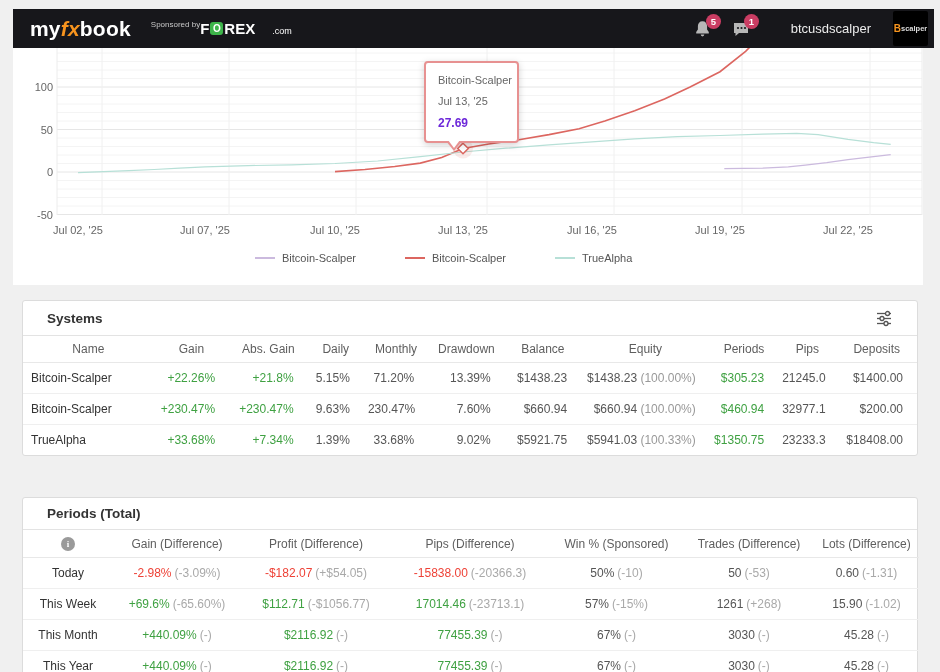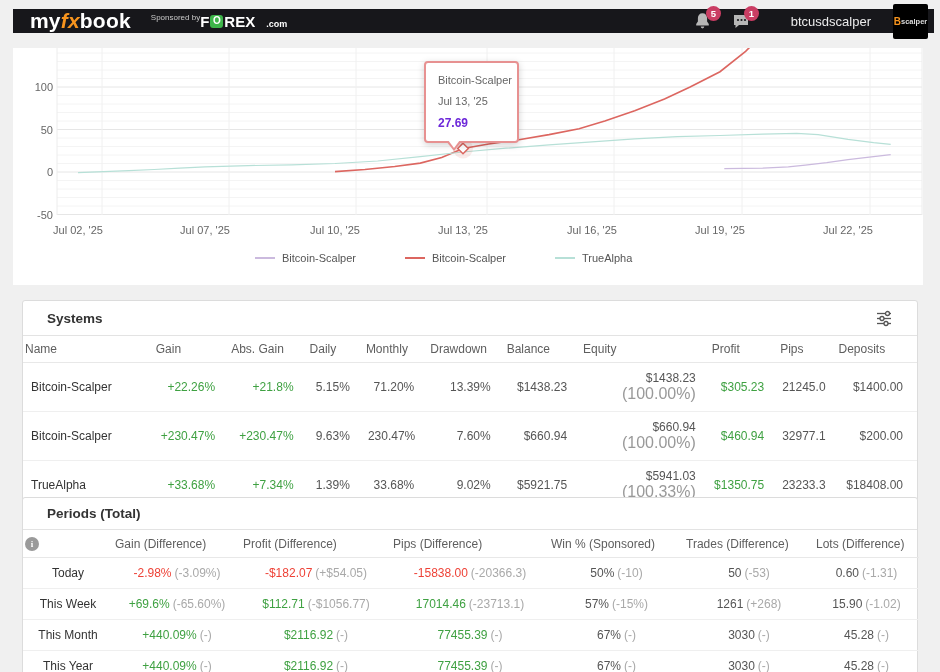--- a/index.html
+++ b/index.html
@@ -1,28 +1,28 @@
 <!DOCTYPE html>
 <html style="--pos: #3fa142; --neg: #ee4237; --diff: #a9a9a9; --nav: #17171b; --badge: #ca3d63; --orange: #f7941e; --glogo: #3db54a; --tipb: #e79191;"><head>
 <meta charset="utf-8">
 <style>
   html,body{margin:0;padding:0;}
   body{width:940px;height:672px;overflow:hidden;background:#f0f0f0;
        font-family:"Liberation Sans","DejaVu Sans",sans-serif;position:relative;}
   
-  .navbar{position:absolute;left:13px;top:9px;width:921px;height:24px;background:var(--nav);
+  .navbar{position:absolute;left:13px;top:9px;width:921px;height:39px;background:var(--nav);
           display:flex;align-items:center;padding:0;box-sizing:border-box;}
   .logo{margin-left:17px;font-size:21px;font-weight:700;color:#fff;letter-spacing:.2px;white-space:nowrap;}
   .logo .fx{color:var(--orange);font-style:italic;}
   .sponsor{margin-left:20px;display:flex;flex-direction:row;line-height:1;}
   .sponsor .tag{font-size:8px;color:#c9c9c9;margin-bottom:2px;}
   .sponsor .brand{display:flex;align-items:center;color:#fff;font-weight:800;font-size:15px;}
   .sponsor .obox{width:13px;height:13px;border-radius:3px;background:var(--glogo);color:#fff;
                  font-size:10px;font-weight:800;display:flex;align-items:center;justify-content:center;margin:0 1px;}
-  .sponsor .dotcom{font-size:9px;font-weight:700;margin-left:11px;align-self:flex-end;}
+  .sponsor .dotcom{font-size:9px;font-weight:400;margin-left:17px;align-self:flex-end;}
   .nav-right{margin-left:auto;display:flex;align-items:center;gap:20px;padding-right:6px;}
   .icon-wrap{position:relative;width:18px;height:18px;cursor:pointer;}
   .badge{position:absolute;top:-6px;right:-9px;min-width:15px;height:15px;border-radius:8px;background:var(--badge);
          color:#fff;font-size:9.5px;font-weight:700;display:flex;align-items:center;justify-content:center;padding:0 2px;box-sizing:border-box;}
   .username{color:#ececec;font-size:13px;margin-left:21px;}
   .avatar{width:35px;height:35px;background:#000;border-radius:2px;display:flex;align-items:center;justify-content:center;
           overflow:hidden;white-space:nowrap;margin-left:2px;}
   .avatar .b{color:var(--orange);font-size:10px;font-weight:700;}
   .avatar .rest{color:#ddd;font-size:7.5px;font-weight:700;}
   
@@ -38,34 +38,34 @@
   .tooltip .t3{font-size:12px;color:#6d28d9;font-weight:700;margin-top:9px;}
   .tip-arrow-o{position:absolute;left:20px;bottom:-10px;width:0;height:0;
                border-left:8px solid transparent;border-right:8px solid transparent;border-top:10px solid var(--tipb);}
   .tip-arrow-i{position:absolute;left:22px;bottom:-7px;width:0;height:0;
                border-left:6px solid transparent;border-right:6px solid transparent;border-top:8px solid #fff;}
   
   .card{position:absolute;left:22px;width:896px;background:#fff;border:1px solid #dcdcdc;border-radius:3px;box-sizing:border-box;}
   .card-header{display:flex;align-items:center;justify-content:space-between;padding:8px 24px;border-bottom:1px solid #e3e3e3;}
   .card-title{font-size:13.5px;font-weight:700;color:#333;}
   table{width:100%;border-collapse:collapse;table-layout:fixed;}
-  th{font-size:12px;font-weight:400;color:#5e5e5e;text-align:left;padding:6px 2px;border-bottom:1px solid #e8e8e8;cursor:pointer;}
+  th{font-size:12px;font-weight:400;color:#5e5e5e;text-align:center;padding:6px 2px;border-bottom:1px solid #e8e8e8;cursor:pointer;}
   td{font-size:12px;color:#555;padding:8px 4px;border-top:1px solid #efefef;}
   tbody tr:first-child td{border-top:none;}
   .sys td{text-align:right;padding-right:14px;}
   .sys td.name-cell{text-align:left;padding-left:8px;padding-right:4px;color:#333;cursor:pointer;}
   .sys tr.total-row td{border-top:1px solid #e0e0e0;padding-top:10px;padding-bottom:10px;}
   .sys tr.total-row td.name-cell{text-align:center;cursor:default;}
   .per td{text-align:center;}
   .per td.row-label{color:#333;}
   .pos{color:var(--pos);}
   .neg{color:var(--neg);}
   .neu{color:#555;}
   .diff{color:var(--diff);margin-left:3px;}
-  .eqpct{color:#999;font-size:16px;}
+  .eqpct{color:#999;font-size:12px;}
   .eqmain{color:#555;}
   .dashed{border-bottom:1px dashed #b5b5b5;padding-bottom:1px;cursor:help;}
   .info-icon{display:inline-flex;width:14px;height:14px;border-radius:50%;background:#9a9a9a;color:#fff;
              font-size:9px;font-weight:700;align-items:center;justify-content:center;cursor:pointer;font-family:"Liberation Serif",serif;}
   .sliders-btn{cursor:pointer;display:flex;align-items:center;}
 </style>
 </head>
 <body>
 
 <div class="navbar">
@@ -211,21 +211,21 @@
     <thead>
         <tr>
       <th>Name</th>
       <th>Gain</th>
       <th>Abs. Gain</th>
       <th>Daily</th>
       <th>Monthly</th>
       <th>Drawdown</th>
       <th>Balance</th>
       <th>Equity</th>
-      <th>Profit</th>
+      <th>Periods</th>
       <th>Pips</th>
       <th>Deposits</th>
     </tr>
       </thead>
     <tbody>
       <tr>
         <td class="name-cell">Bitcoin-Scalper</td>
         <td class="pos">+22.26%</td>
         <td class="pos">+21.8%</td>
         <td>5.15%</td>

